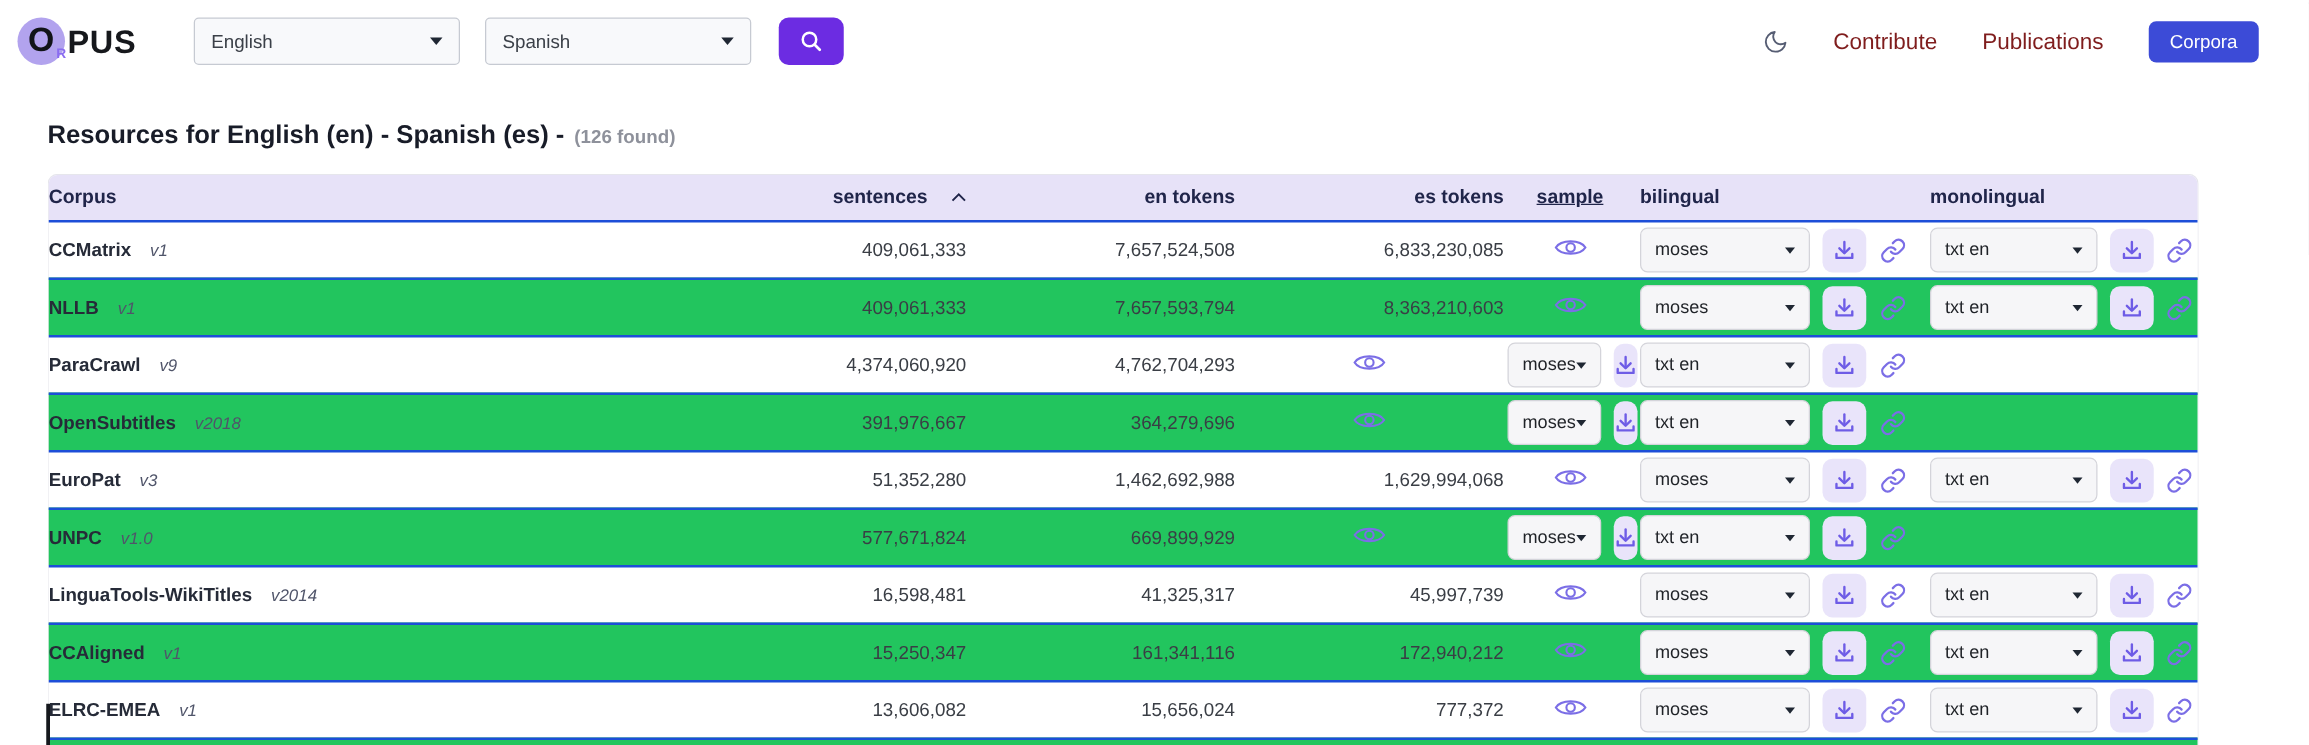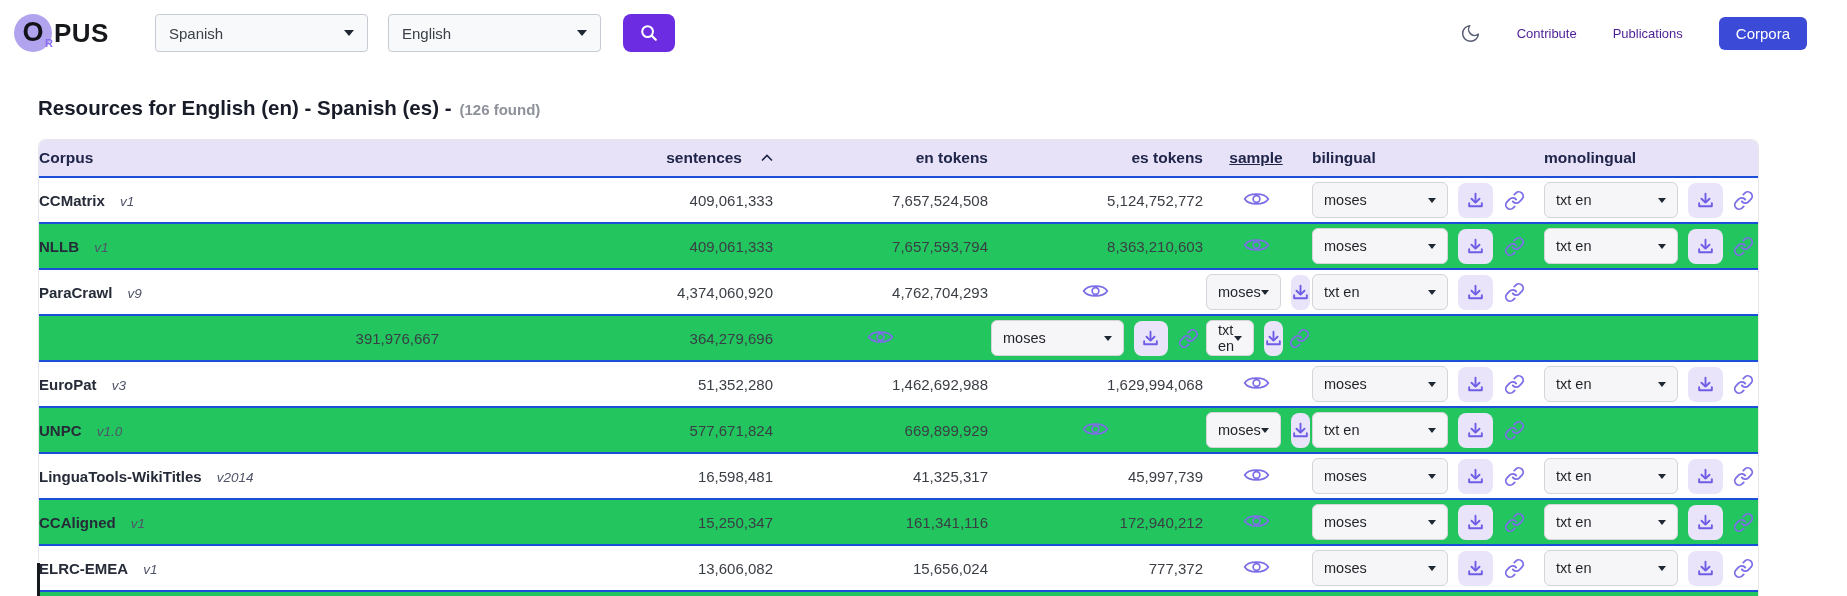--- a/index.html
+++ b/index.html
@@ -46,21 +46,21 @@
     border-left:5px solid transparent; border-right:5px solid transparent;
     border-top:6px solid #1f2733;
   }
   .searchbtn {
     width:52px; height:38px; margin-left:22px;
     background:#6c2ce2; border:none; border-radius:8px;
     display:flex; align-items:center; justify-content:center; cursor:pointer;
   }
   .topbar-right { margin-left:auto; display:flex; align-items:center; gap:36px; }
   .themebtn { background:none; border:none; cursor:pointer; display:flex; align-items:center; }
-  .navlink { font-size:13px; color:#4c1d95; text-decoration:none; cursor:pointer; }
+  .navlink { font-size:18px; color:#7f1d1d; text-decoration:none; cursor:pointer; }
   .corporabtn {
     background:#3c4bd7; color:#ffffff; border:none; border-radius:6px;
     font-size:15px; padding:8px 17px; cursor:pointer; font-family:inherit;
   }
 
   
   .pagetitle { margin:30px 0 0 38px; display:flex; align-items:baseline; gap:8px; }
   .pagetitle .main { font-size:20.5px; font-weight:700; color:#181c28; }
   .pagetitle .count { font-size:15px; font-weight:600; color:#8e919b; }
 
@@ -129,25 +129,25 @@
 <header class="topbar">
   <a class="logo">
     <span class="logo-badge">
       <span class="logo-o">O</span>
       <span class="logo-r">R</span>
     </span>
     <span class="logo-pus">PUS</span>
   </a>
 
   <div class="langselect">
+    <span>English</span>
+    <i class="caret-down"></i>
+  </div>
+  <div class="langselect">
     <span>Spanish</span>
-    <i class="caret-down"></i>
-  </div>
-  <div class="langselect">
-    <span>English</span>
     <i class="caret-down"></i>
   </div>
 
   <button class="searchbtn">
     <span style="display:flex;">
       <svg width="20" height="20" viewBox="0 0 20 20" fill="none">
         <circle cx="8.6" cy="8.6" r="5.4" stroke="#ffffff" stroke-width="2"></circle>
         <line x1="12.8" y1="12.8" x2="16.8" y2="16.8" stroke="#ffffff" stroke-width="2.2" stroke-linecap="round"></line>
       </svg>
     </span>
@@ -194,21 +194,21 @@
     </div>
 
     <div id="tbody">
   <div class="trow grid7">
     <div class="cell corpus">
       <a class="cname">CCMatrix</a>
       <span class="cver">v1</span>
     </div>
     <div class="cell num">409,061,333</div>
     <div class="cell num">7,657,524,508</div>
-    <div class="cell num">5,124,752,772</div>
+    <div class="cell num">6,833,230,085</div>
     <div class="cell sample">
       <a class="eyebtn">
         <span style="display:flex;">
           <svg width="27" height="18" viewBox="0 0 24 16" fill="none">
             <path d="M1.5 8 C5 2.2 19 2.2 22.5 8 C19 13.8 5 13.8 1.5 8 Z" stroke="#7b6ee6" stroke-width="1.5"></path>
             <circle cx="12" cy="8" r="3" stroke="#7b6ee6" stroke-width="1.5"></circle>
           </svg>
         </span>
       </a>
     </div>
@@ -385,20 +385,24 @@
           <svg width="21" height="21" viewBox="0 0 24 24" fill="none" stroke="#7b6ee6" stroke-width="2.1" stroke-linecap="round" stroke-linejoin="round">
             <path d="M10 13a5 5 0 0 0 7.54.54l3-3a5 5 0 0 0-7.07-7.07l-1.72 1.71"></path>
             <path d="M14 11a5 5 0 0 0-7.54-.54l-3 3a5 5 0 0 0 7.07 7.07l1.71-1.71"></path>
           </svg>
         </span>
       </a>
     </div>
   </div>
 
   <div class="trow grid7 alt">
+    <div class="cell corpus">
+      <a class="cname">OpenSubtitles</a>
+      <span class="cver">v2018</span>
+    </div>
     <div class="cell num">391,976,667</div>
     <div class="cell num">364,279,696</div>
     <div class="cell sample">
       <a class="eyebtn">
         <span style="display:flex;">
           <svg width="27" height="18" viewBox="0 0 24 16" fill="none">
             <path d="M1.5 8 C5 2.2 19 2.2 22.5 8 C19 13.8 5 13.8 1.5 8 Z" stroke="#7b6ee6" stroke-width="1.5"></path>
             <circle cx="12" cy="8" r="3" stroke="#7b6ee6" stroke-width="1.5"></circle>
           </svg>
         </span>

